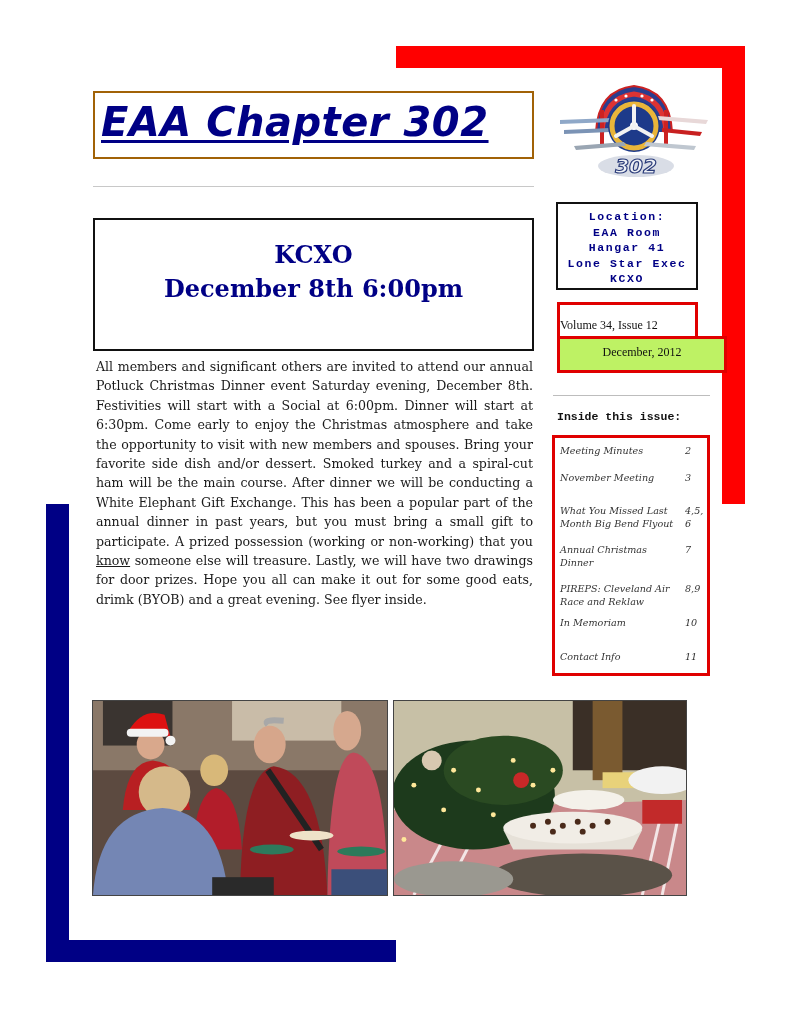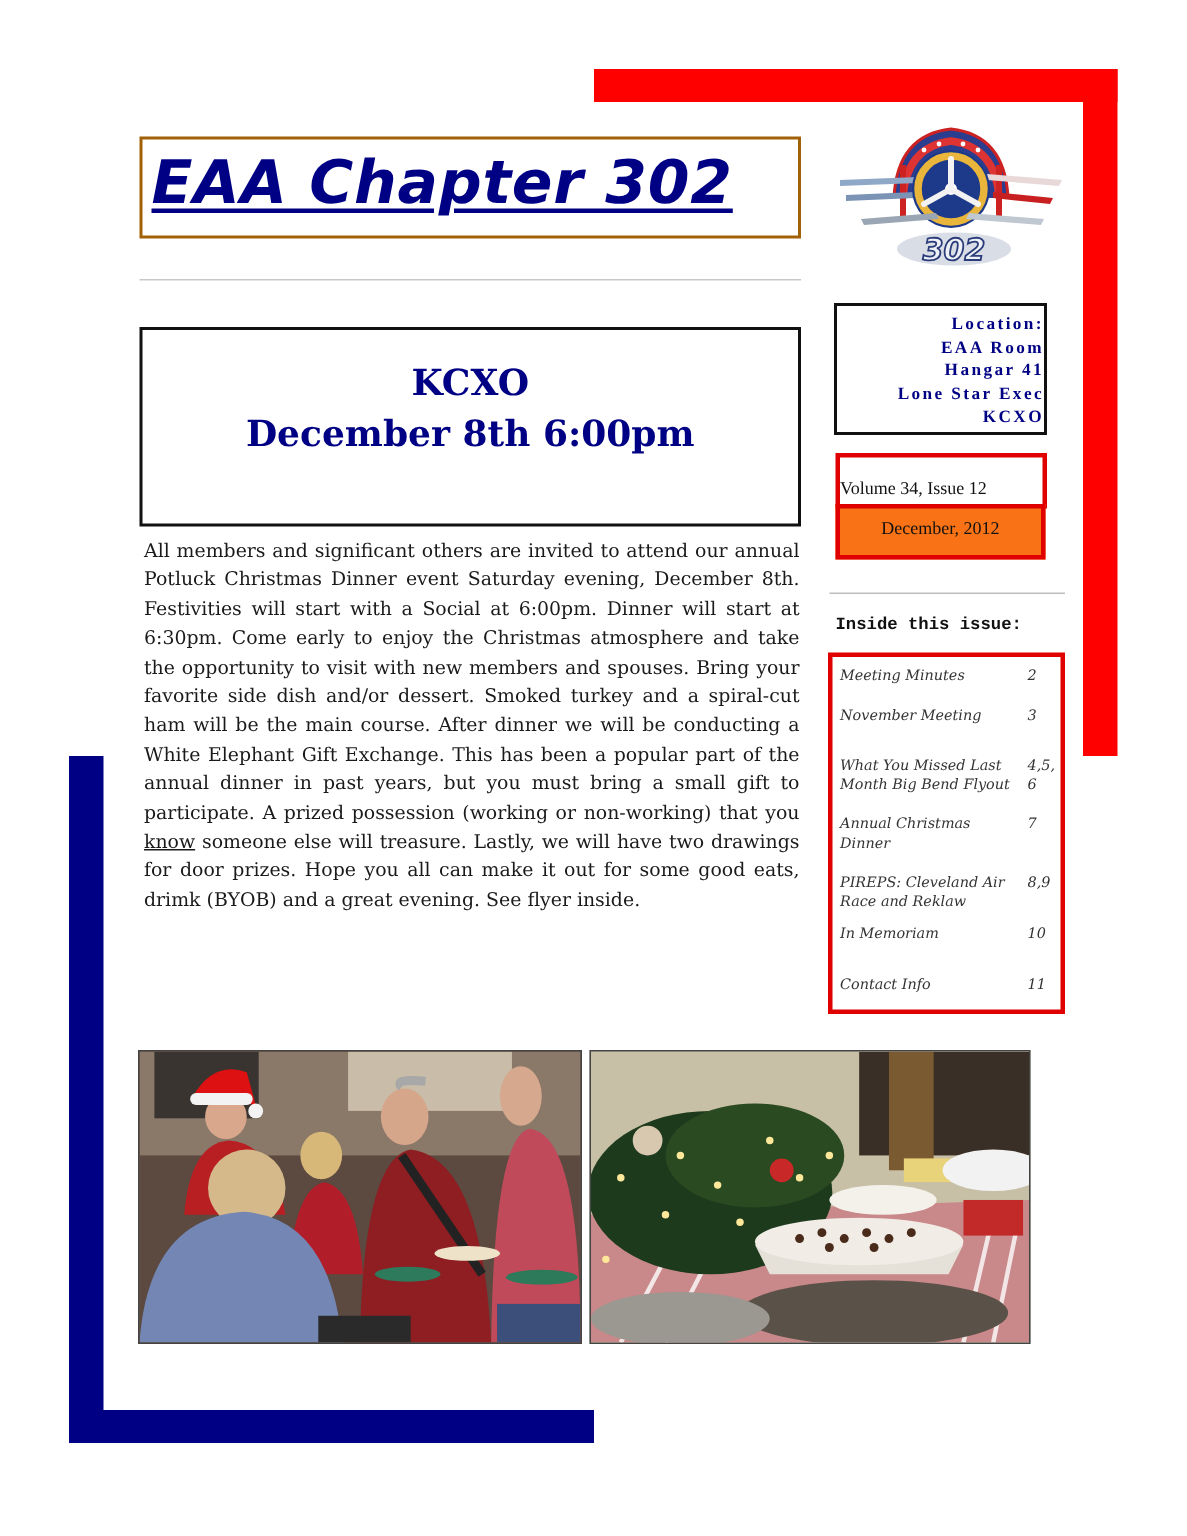--- a/index.html
+++ b/index.html
@@ -24,25 +24,25 @@
     
     .headline-box { position: absolute; left: 93px; top: 218px; width: 441px; height: 133px; border: 2px solid #111; background: #fff; text-align: center; padding-top: 18px; }
     .headline-line { display: block; font-family: "DejaVu Serif", serif; font-weight: bold; font-size: 24px; line-height: 34px; color: #000085; }
 
     
     .article { position: absolute; left: 96px; top: 357px; width: 437px; font-family: "DejaVu Serif", serif; font-size: 12.6px; line-height: 19.4px; text-align: justify; color: #1a1a1a; }
     .article u { }
 
     
     .location-box { position: absolute; left: 556px; top: 202px; width: 142px; height: 88px; border: 2px solid #111; background: #fff; text-align: center; padding-top: 5px; }
-    .location-line { display: block; font-family: Liberation Serif, serif; font-weight: bold; font-size: 11.5px; line-height: 15.5px; color: #000085; letter-spacing: 1.6px; white-space: nowrap; text-align: right; }
+    .location-line { display: block; font-family: Liberation Mono, monospace; font-weight: bold; font-size: 11.5px; line-height: 15.5px; color: #000085; letter-spacing: 1.6px; white-space: nowrap; }
 
     
     .volume-box { position: absolute; left: 557px; top: 302px; width: 141px; height: 37px; border: 3px solid #e00000; background: #fff; text-align: left; font-family: "Liberation Serif", serif; font-size: 12px; padding-top: 13px; color: #111; }
-    .date-box { position: absolute; left: 557px; top: 336px; width: 140px; height: 37px; border: 3px solid #e00000; background: #f97316; text-align: center; font-family: "Liberation Serif", serif; font-size: 12px; padding-top: 6px; color: #111; }
+    .date-box { position: absolute; left: 557px; top: 336px; width: 170px; height: 37px; border: 3px solid #e00000; background: #bef264; text-align: center; font-family: "Liberation Serif", serif; font-size: 12px; padding-top: 6px; color: #111; }
 
     .rule-side { position: absolute; left: 553px; top: 395px; width: 157px; height: 1px; background: #bdbdbd; }
 
     .inside-heading { position: absolute; left: 557px; top: 410px; font-family: Liberation Mono, monospace; font-weight: bold; font-size: 11.5px; color: #111; }
 
     
     .toc-box { position: absolute; left: 552px; top: 435px; width: 158px; height: 241px; border: 3px solid #e00000; background: #fff; }
     .toc-item { position: absolute; left: 5px; width: 144px; font-family: "DejaVu Serif", serif; font-style: italic; font-size: 9.6px; line-height: 12.5px; color: #333; }
     .toc-label { position: absolute; left: 0; top: 0; width: 118px; }
     .toc-page { position: absolute; left: 125px; top: 0; width: 22px; }

